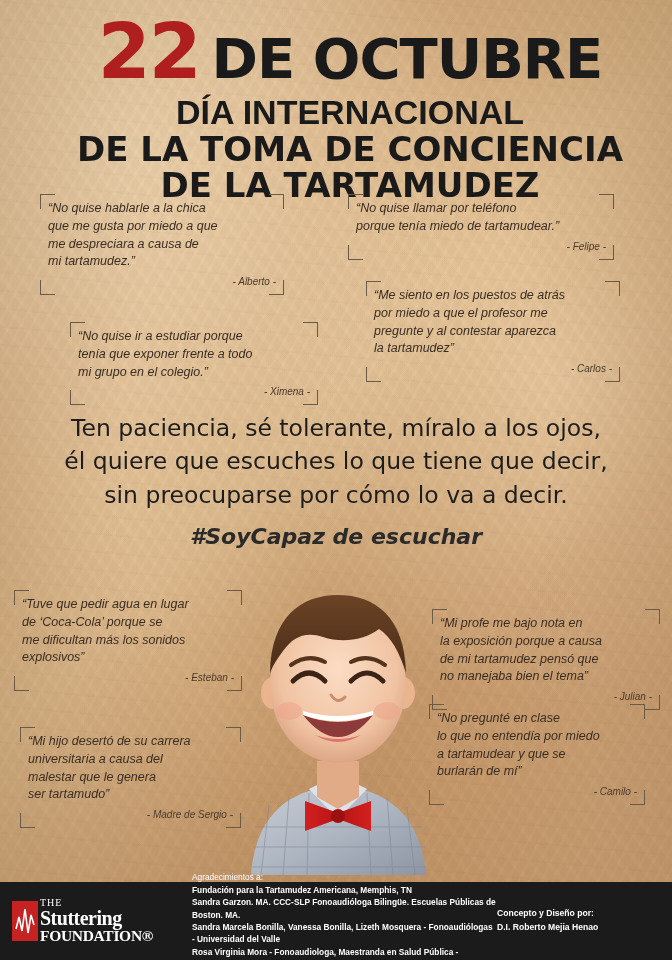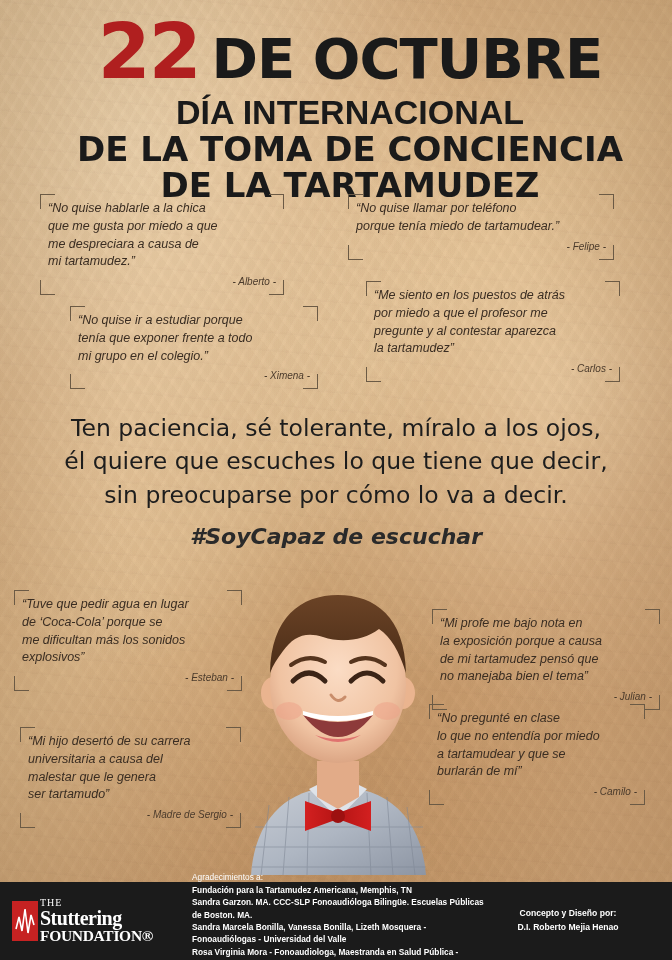--- a/index.html
+++ b/index.html
@@ -222,23 +222,22 @@
     font-weight: bold;
   }
   .credits .c-head {
     font-weight: normal;
   }
   .design {
     width: 160px;
     color: #ffffff;
     font-size: 8.6px;
     line-height: 1.6;
-    text-align: center;
-    font-weight: bold;
-    padding-right: 24px;
+    font-weight: bold;
+    padding-right: 15px;
   }
 </style>
 </head>
 <body>
 
 <div class="poster">
   <div class="texture"></div>
 
   <div class="header">
     <div class="line1">
@@ -265,21 +264,21 @@
   <div class="quote" style="left:356px; top:200px; width:250px;">
     <span class="br tl"></span>
     <span class="br tr"></span>
     <span class="br bl"></span>
     <span class="br br2"></span>
     <span class="qtext">“No quise llamar por teléfono
 porque tenía miedo de tartamudear.”</span>
     <span class="qauthor">- Felipe -</span>
   </div>
 
-  <div class="quote" style="left:78px; top:312px; width:232px;">
+  <div class="quote" style="left:78px; top:328px; width:232px;">
     <span class="br tl"></span>
     <span class="br tr"></span>
     <span class="br bl"></span>
     <span class="br br2"></span>
     <span class="qtext">“No quise ir a estudiar porque
 tenía que exponer frente a todo
 mi grupo en el colegio.”</span>
     <span class="qauthor">- Ximena -</span>
   </div>
 

